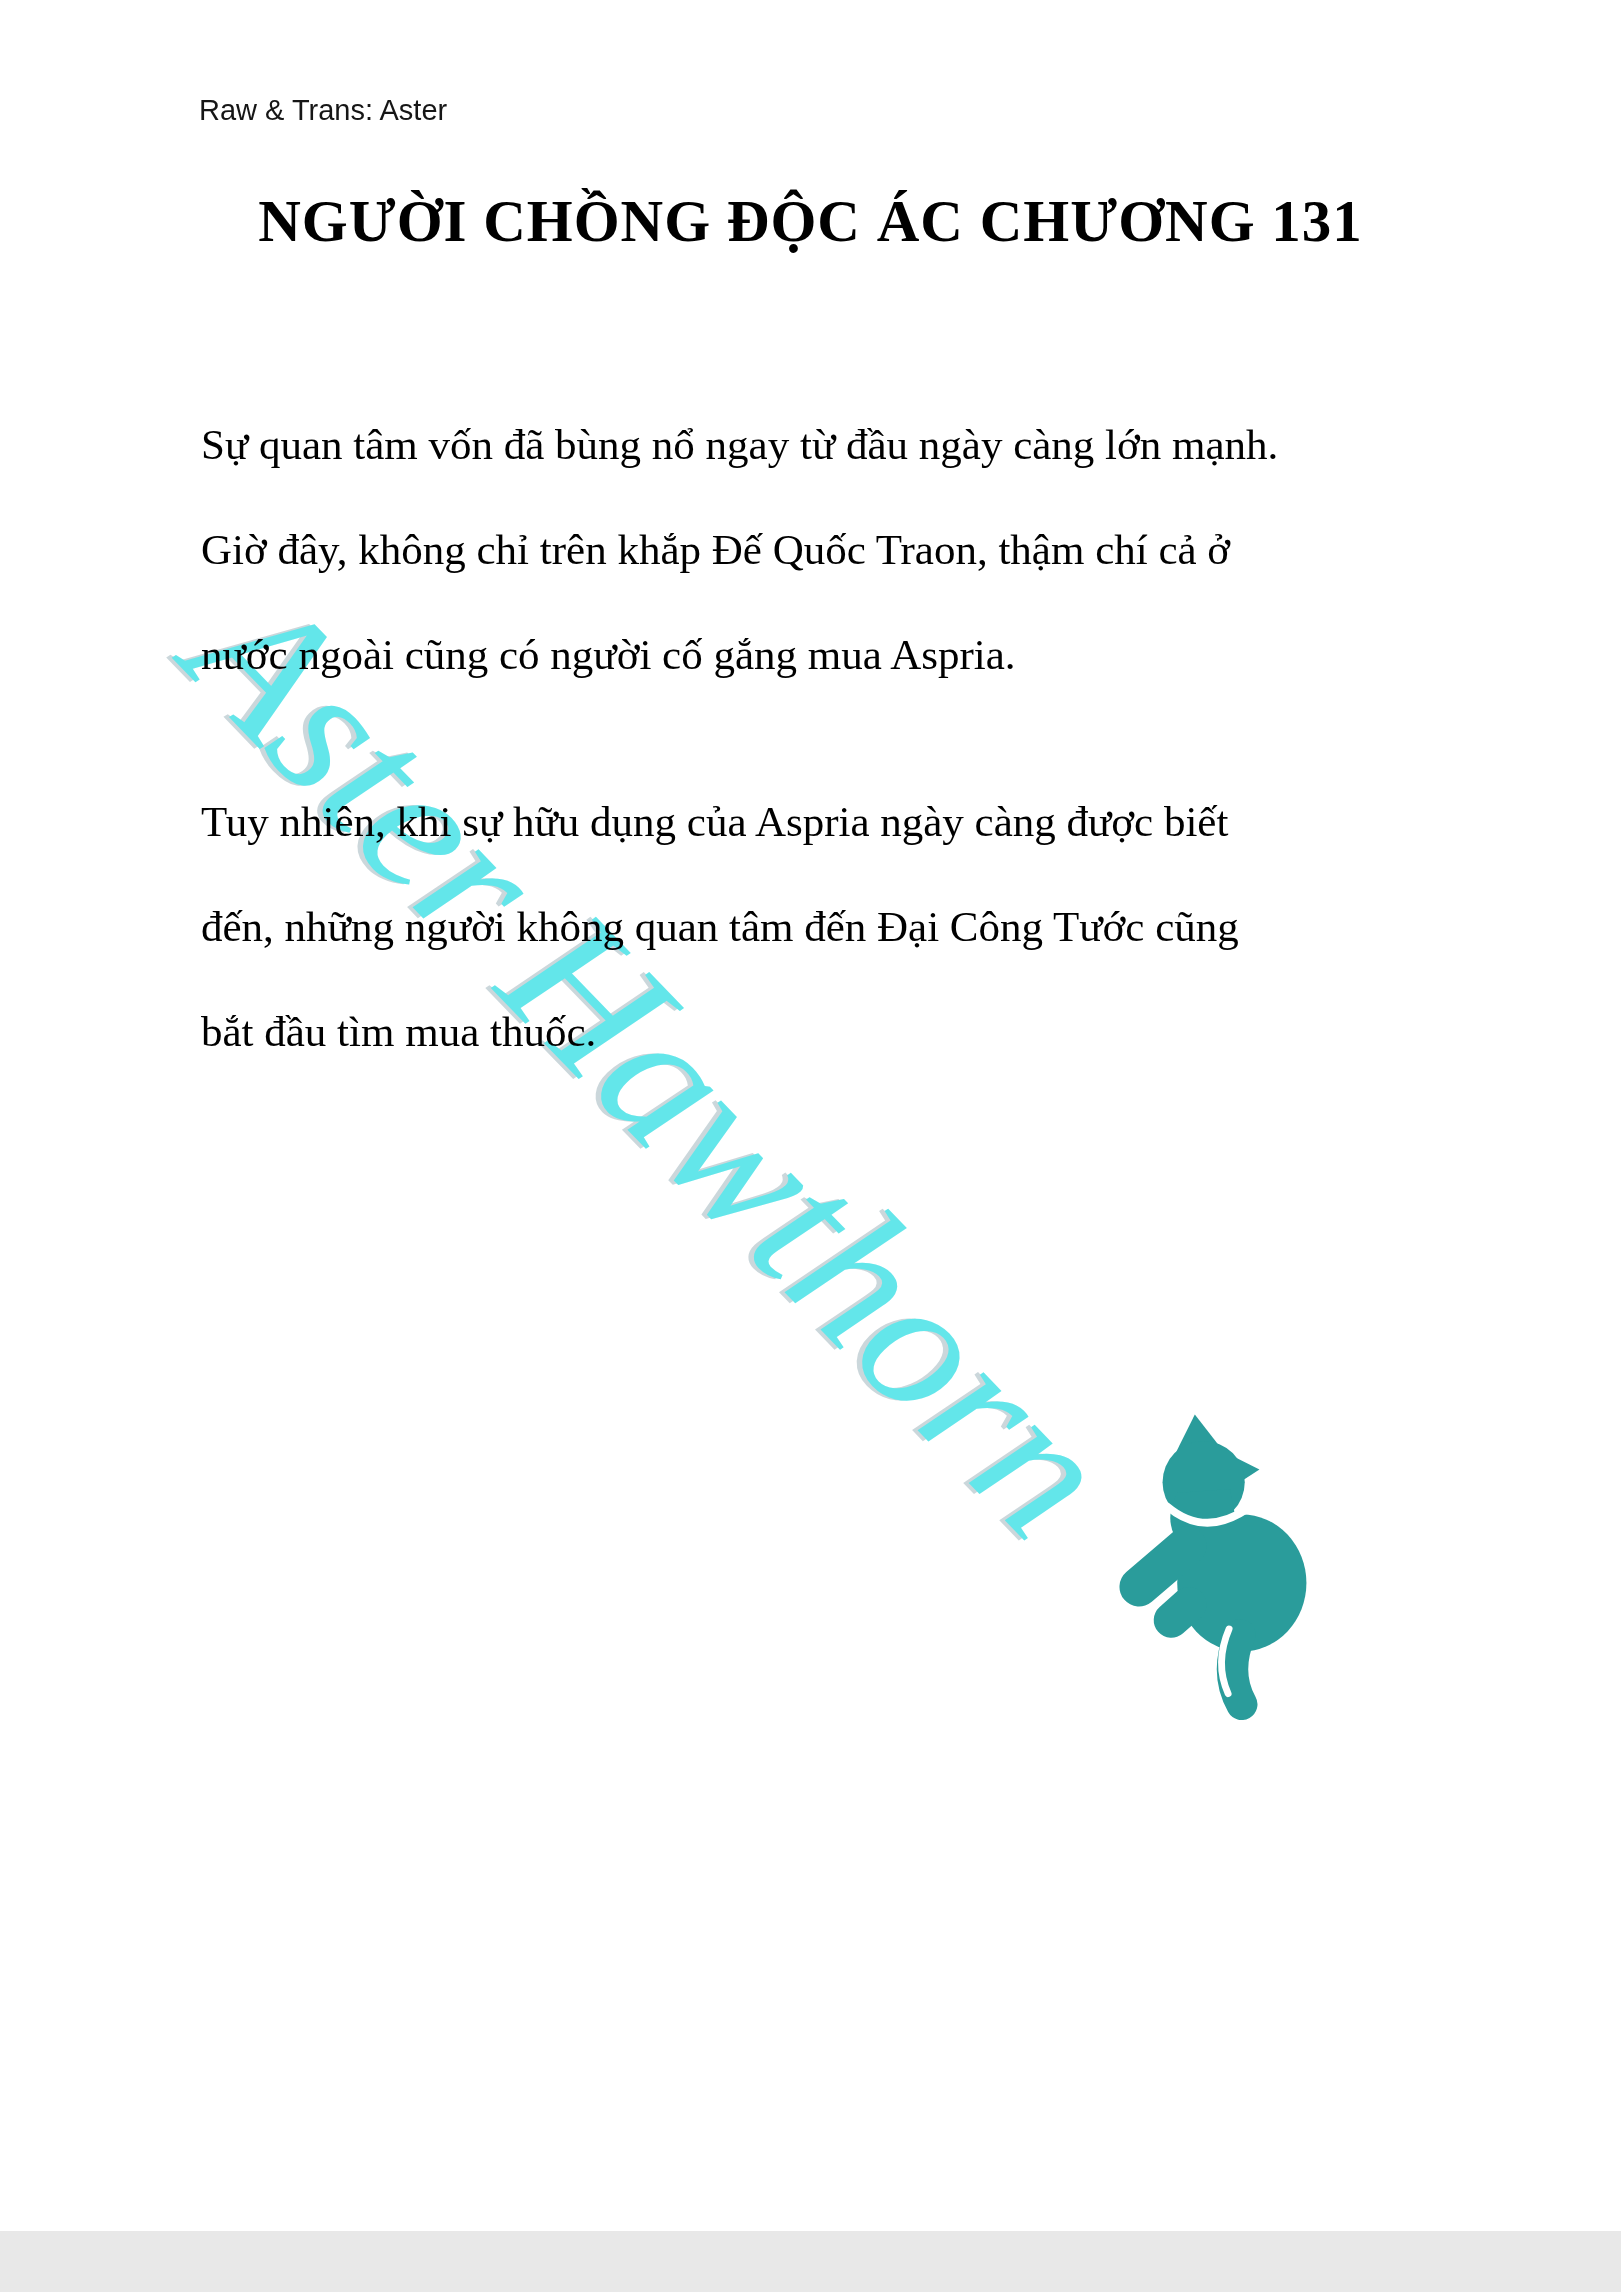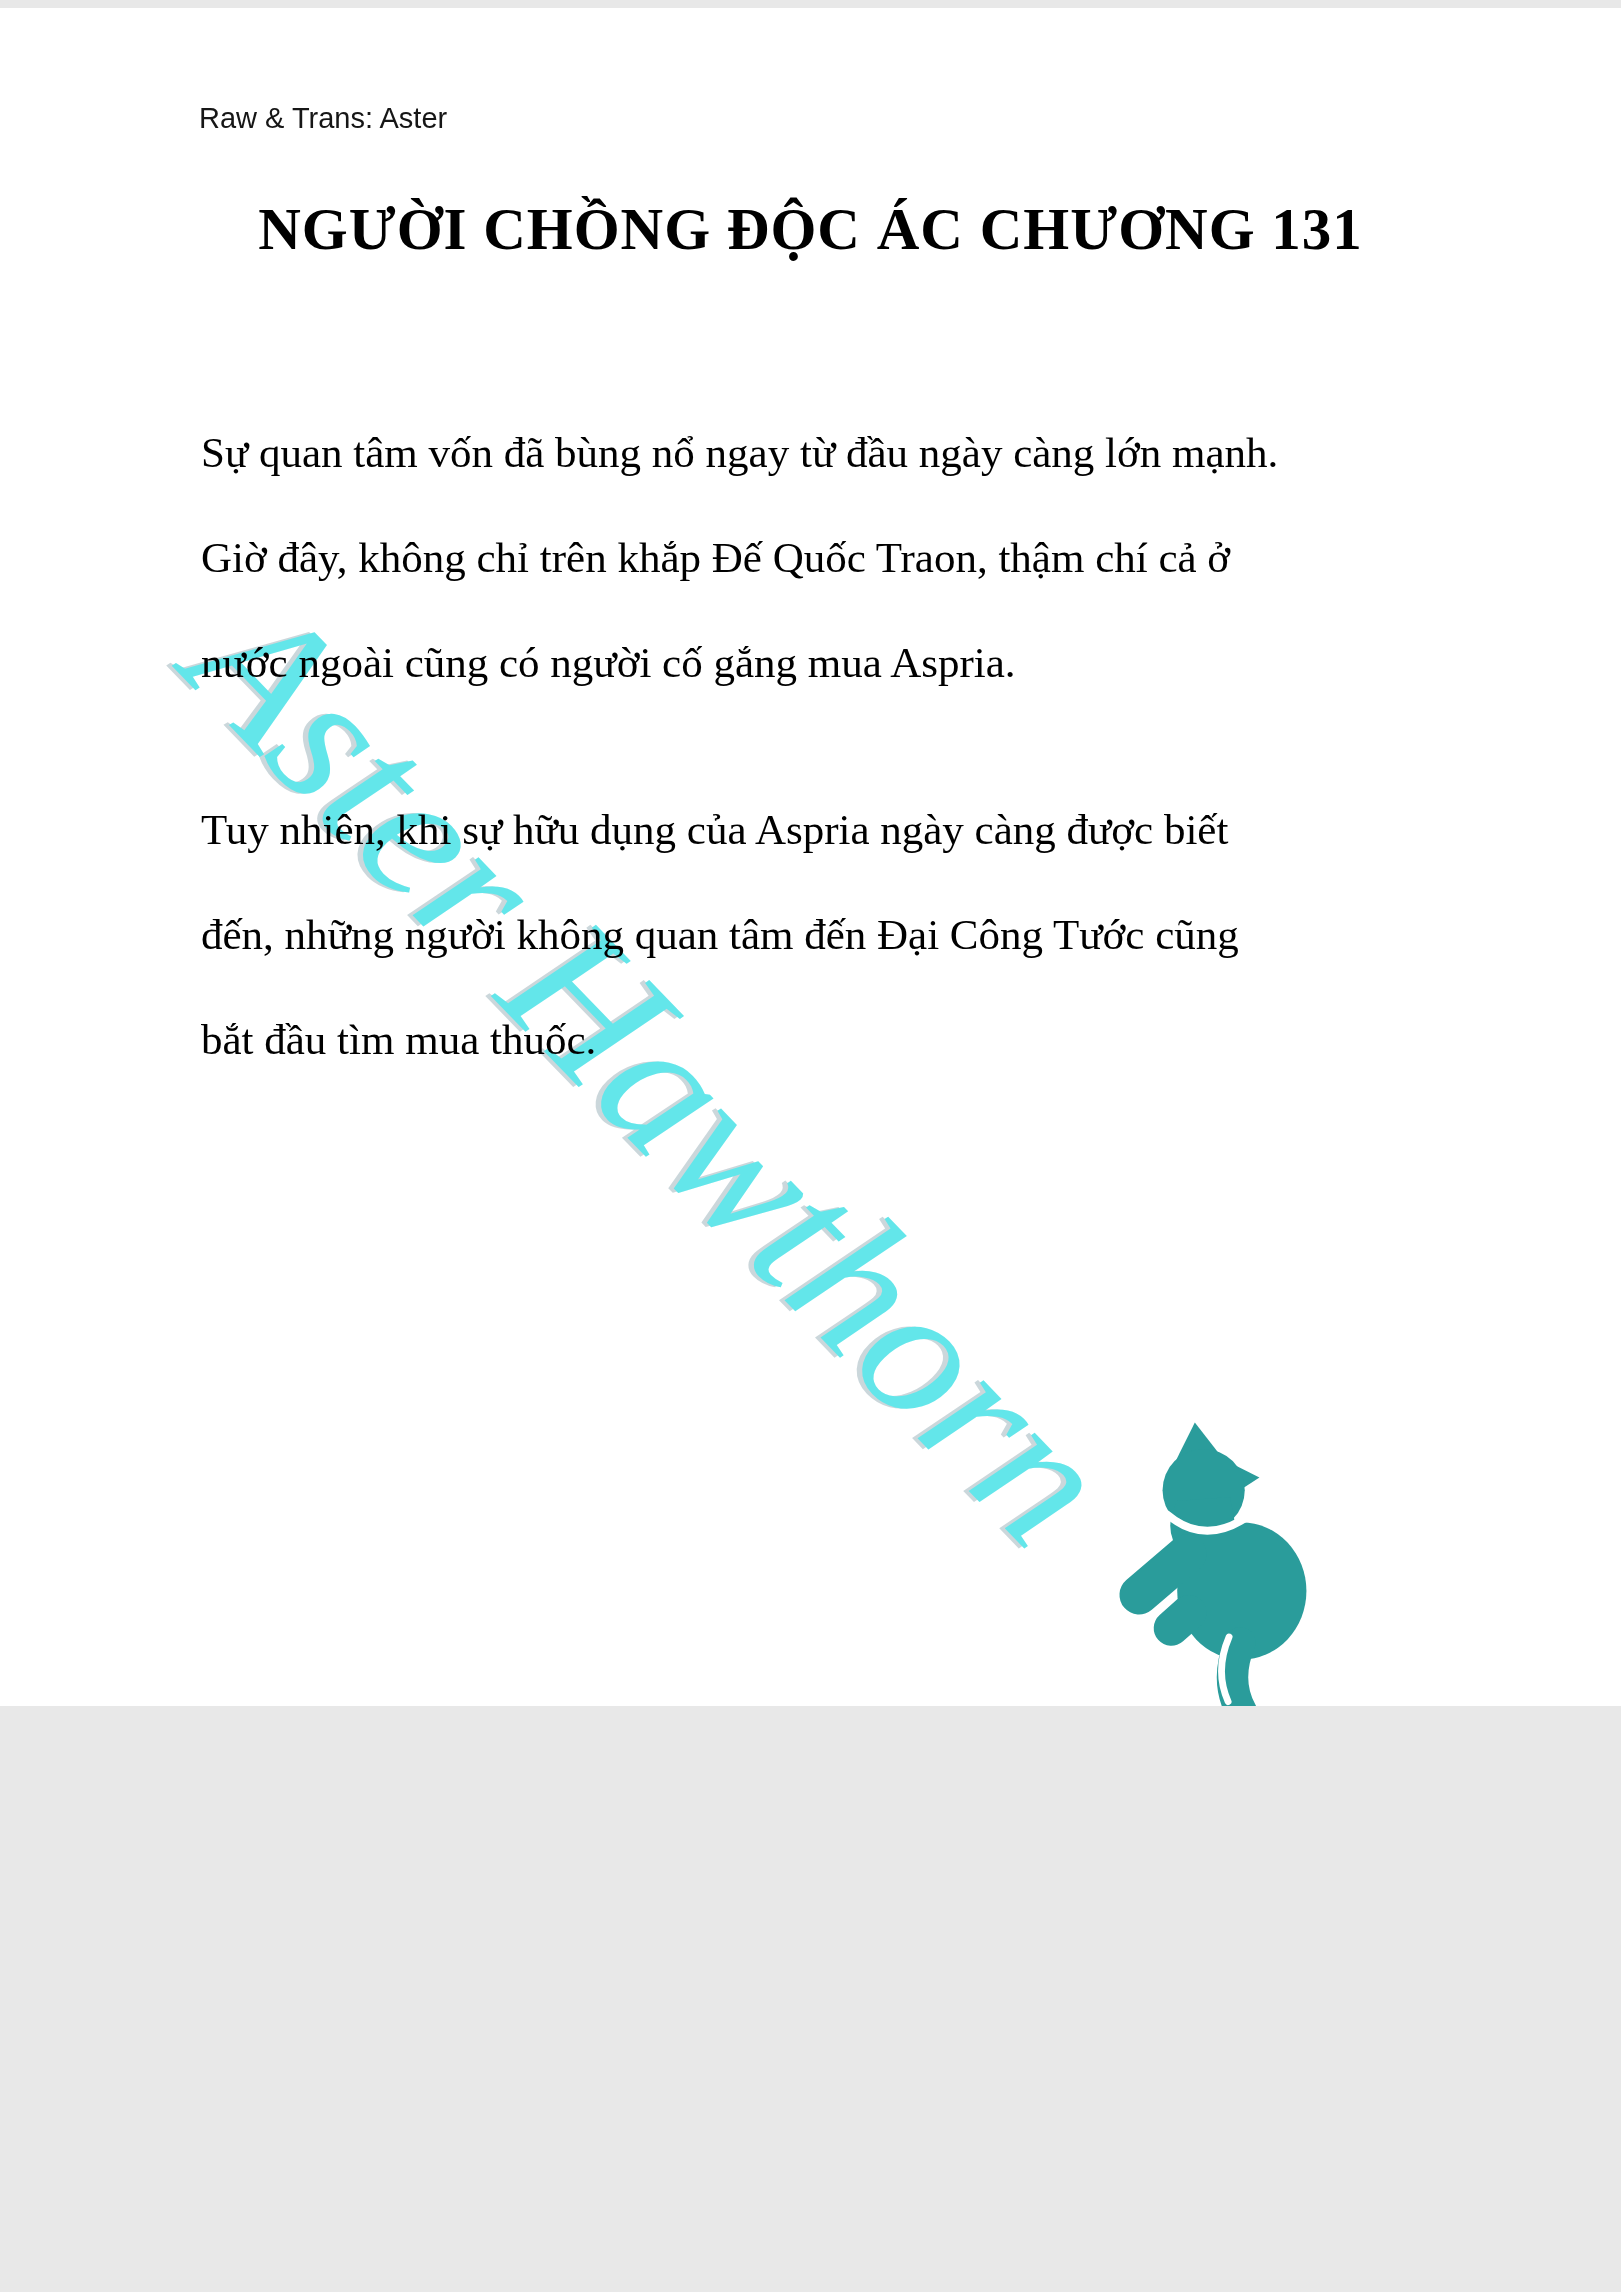--- a/index.html
+++ b/index.html
@@ -1,20 +1,20 @@
 <!DOCTYPE html>
 <html><head>
 <meta charset="utf-8">
 <style>
   html, body { margin: 0; padding: 0; background: #e8e8e8; }
   .page {
     position: relative;
     width: 1621px;
-    height: 1698px;
-    margin: 8px auto;
+    height: 2231px;
+    margin: 0 auto;
     background: #ffffff;
     overflow: hidden;
     font-family: "Liberation Serif", "DejaVu Serif", serif;
     color: #000000;
   }
   .credit {
     position: absolute;
     left: 199px;
     top: 93px;
     font-family: "Liberation Sans", "DejaVu Sans", sans-serif;

